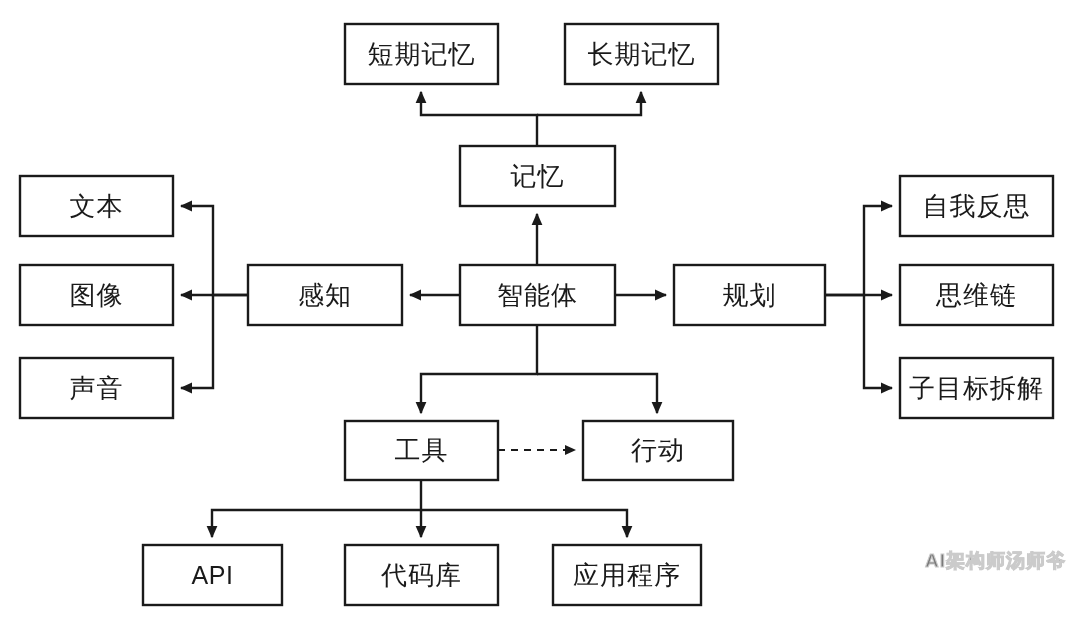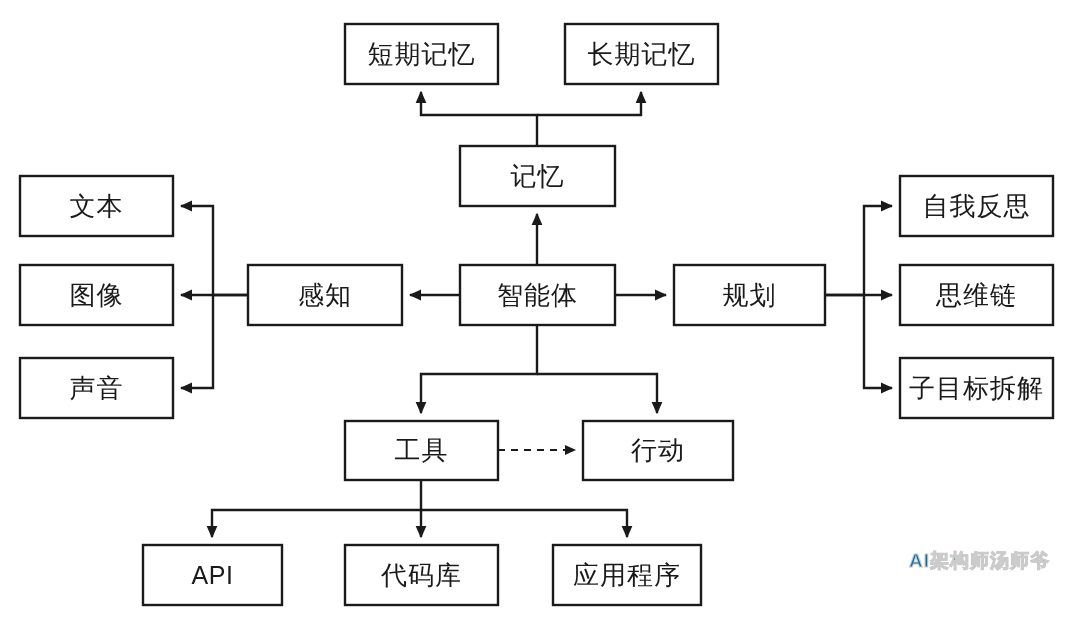--- a/index.html
+++ b/index.html
@@ -52,26 +52,26 @@
     fill: none;
     stroke-linecap: butt;
     stroke-linejoin: miter;
   }
   .edge.dashed {
     stroke-dasharray: 7 6;
     stroke-width: 2.2;
   }
   .watermark {
     position: absolute;
-    right: 30px;
+    right: 14px;
     bottom: 6px;
     font-family: "Liberation Sans", "DejaVu Sans", sans-serif;
     font-size: 19px;
     font-weight: bold;
-    color: #0369a1;
+    color: #737373;
     -webkit-text-stroke: 1px #c9c9c9;
     text-shadow: 0 0 1px #d6d6d6;
     letter-spacing: 1px;
     opacity: 0.95;
     user-select: none;
     white-space: nowrap;
     margin-left: 7px;
   }
 </style>
 </head>

